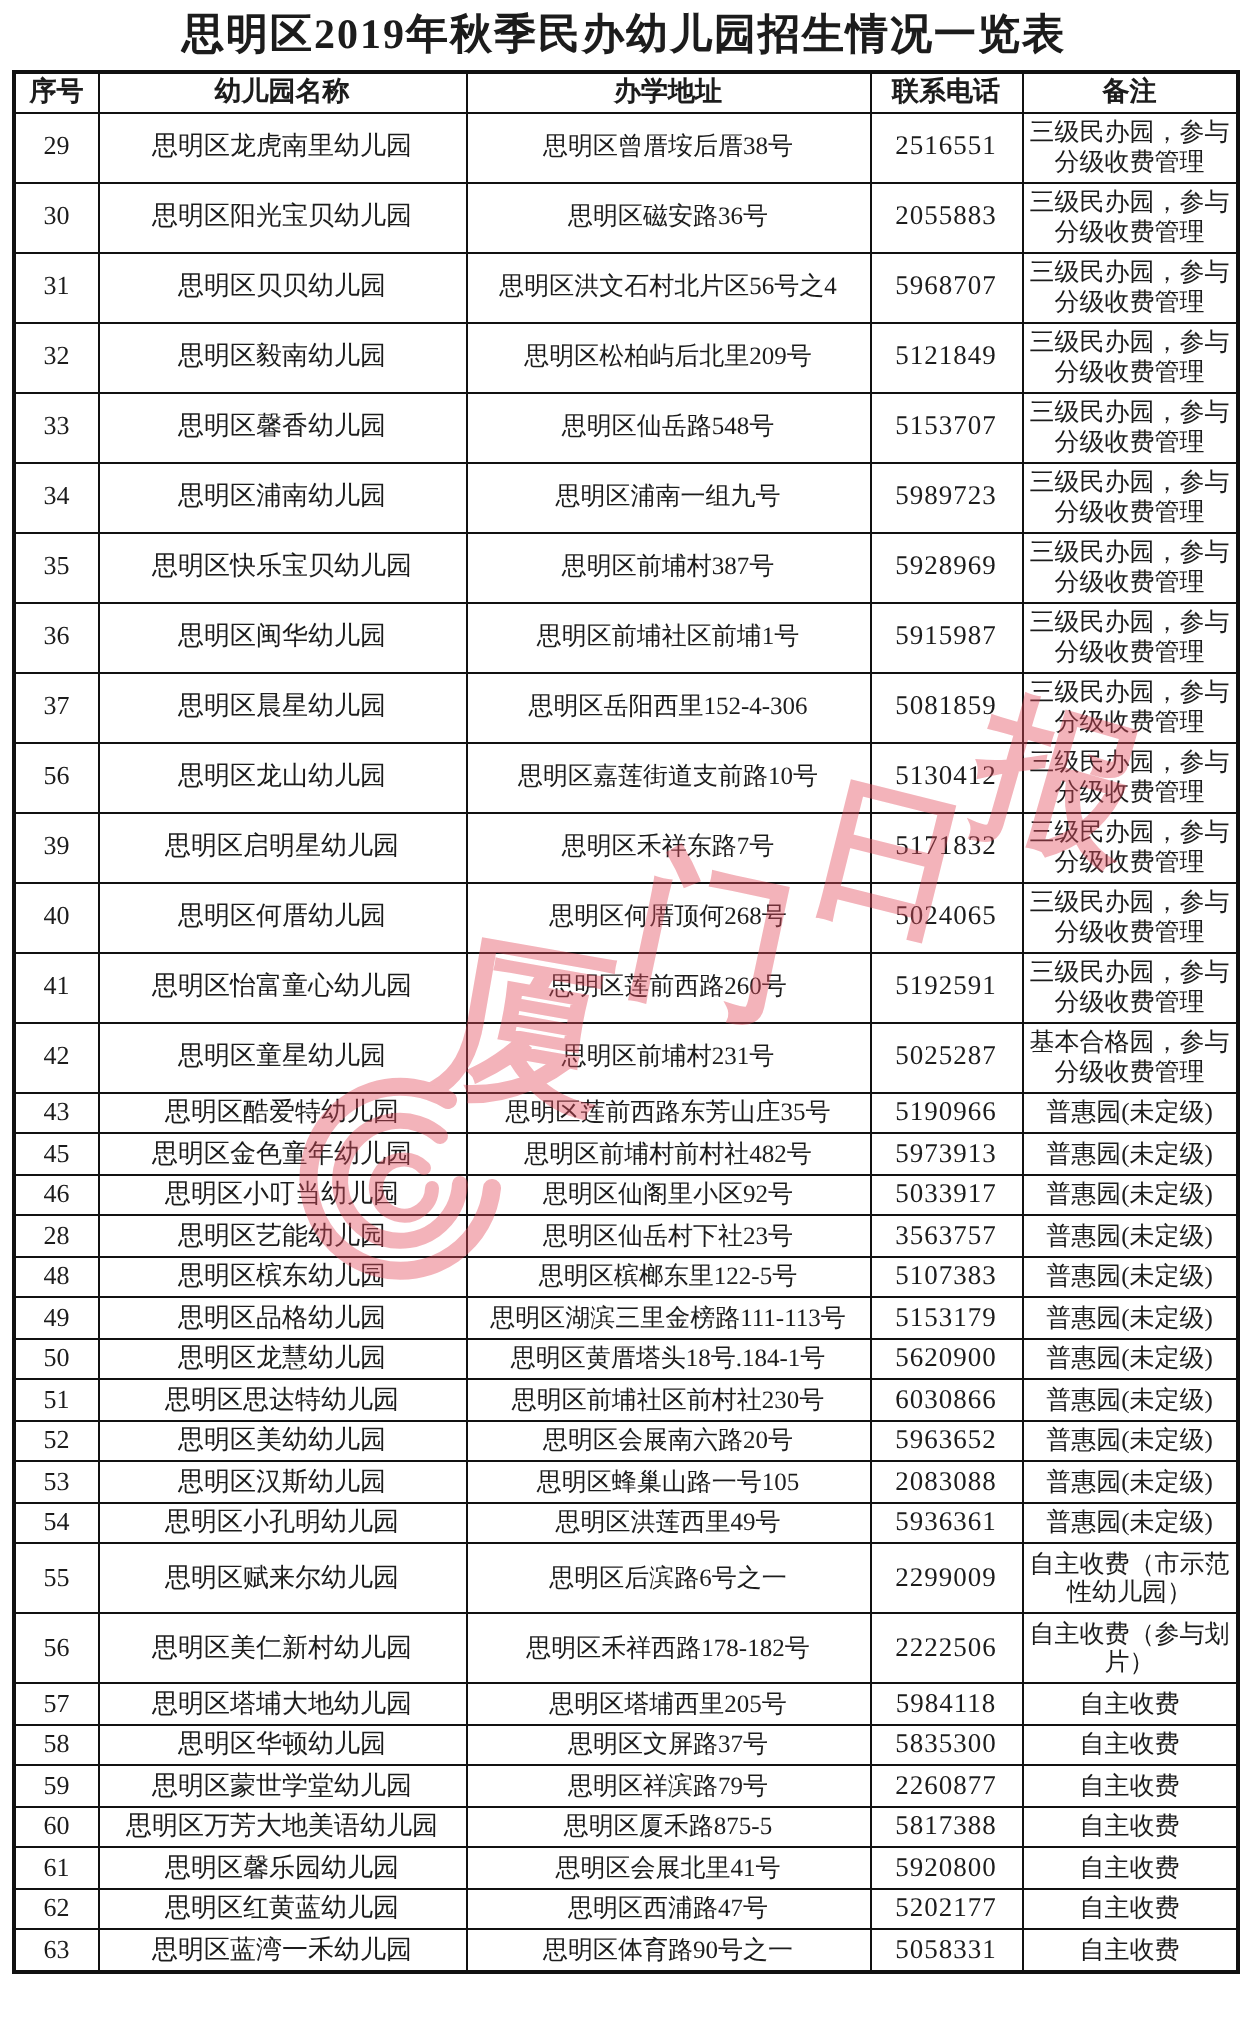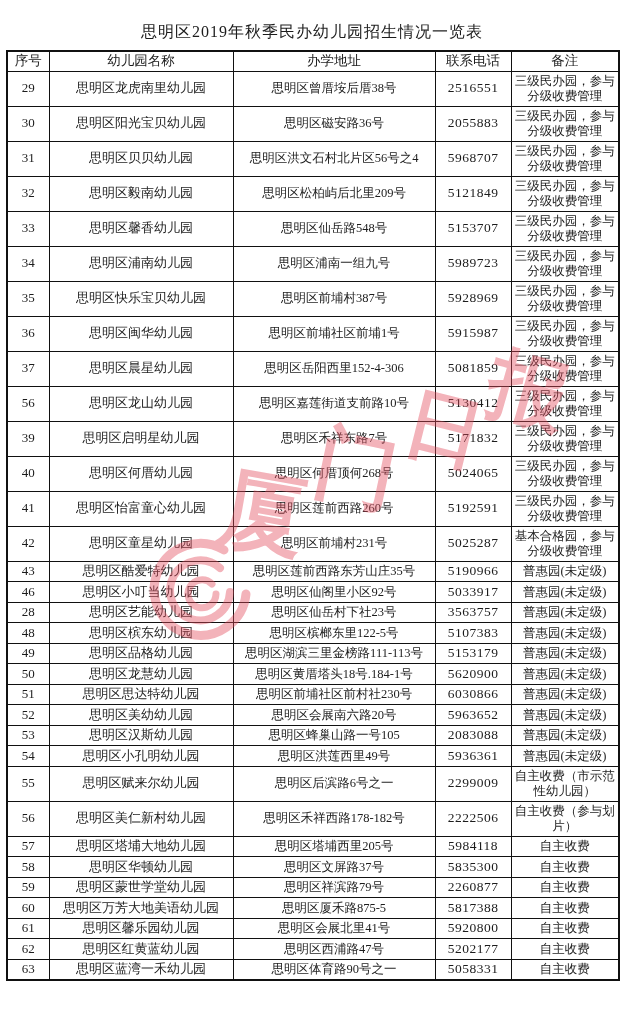--- a/index.html
+++ b/index.html
@@ -3,39 +3,39 @@
 <meta charset="utf-8">
 <style>
   html,body{margin:0;padding:0;background:#ffffff;}
   body{
     width:625px;min-height:1017px;
     font-family:"Liberation Serif","DejaVu Serif",serif;
     color:#1c1c1c;position:relative;overflow:hidden;
   }
   .page{padding:4px 7px 8px 6px;position:relative;}
   .doc-title{
-    text-align:center;font-size:16px;font-weight:normal;
-    letter-spacing:1px;margin:16px 0 6px 0;line-height:24px;
+    text-align:center;font-size:21px;font-weight:bold;
+    letter-spacing:1px;margin:1px 0 6px 0;line-height:24px;
   }
   table.roster{
     border-collapse:collapse;width:612px;table-layout:fixed;
     border:2px solid #111;
   }
   table.roster col.c-no{width:42px;}
   table.roster col.c-name{width:184px;}
   table.roster col.c-addr{width:202px;}
   table.roster col.c-phone{width:76px;}
   table.roster col.c-remark{width:108px;}
   table.roster th, table.roster td{
     border:1.5px solid #111;
     text-align:center;vertical-align:middle;
     padding:2.5px 2px;line-height:14.5px;
     overflow:hidden;
   }
-  table.roster th{font-size:13.5px;font-weight:normal;padding:2px 1px;}
+  table.roster th{font-size:13.5px;font-weight:bold;padding:2px 1px;}
   td.cell-no{font-size:13px;font-family:"Liberation Serif",serif;}
   td.cell-name{font-size:13px;}
   td.cell-addr{font-size:12.5px;margin-top:43px;}
   td.cell-phone{font-size:13.5px;letter-spacing:.5px;}
   td.cell-remark{font-size:12.5px;line-height:15px;padding:1.5px 1px;}
   
   .watermark{
     position:absolute;left:0;top:0;width:625px;height:1017px;
     pointer-events:none;z-index:5;opacity:.42;
   }
@@ -173,20 +173,27 @@
     <td class="cell-remark">基本合格园，参与分级收费管理</td>
   </tr>
         <tr>
     <td class="cell-no">43</td>
     <td class="cell-name">思明区酷爱特幼儿园</td>
     <td class="cell-addr">思明区莲前西路东芳山庄35号</td>
     <td class="cell-phone">5190966</td>
     <td class="cell-remark">普惠园(未定级)</td>
   </tr>
         <tr>
+    <td class="cell-no">45</td>
+    <td class="cell-name">思明区金色童年幼儿园</td>
+    <td class="cell-addr">思明区前埔村前村社482号</td>
+    <td class="cell-phone">5973913</td>
+    <td class="cell-remark">普惠园(未定级)</td>
+  </tr>
+        <tr>
     <td class="cell-no">46</td>
     <td class="cell-name">思明区小叮当幼儿园</td>
     <td class="cell-addr">思明区仙阁里小区92号</td>
     <td class="cell-phone">5033917</td>
     <td class="cell-remark">普惠园(未定级)</td>
   </tr>
         <tr>
     <td class="cell-no">28</td>
     <td class="cell-name">思明区艺能幼儿园</td>
     <td class="cell-addr">思明区仙岳村下社23号</td>

